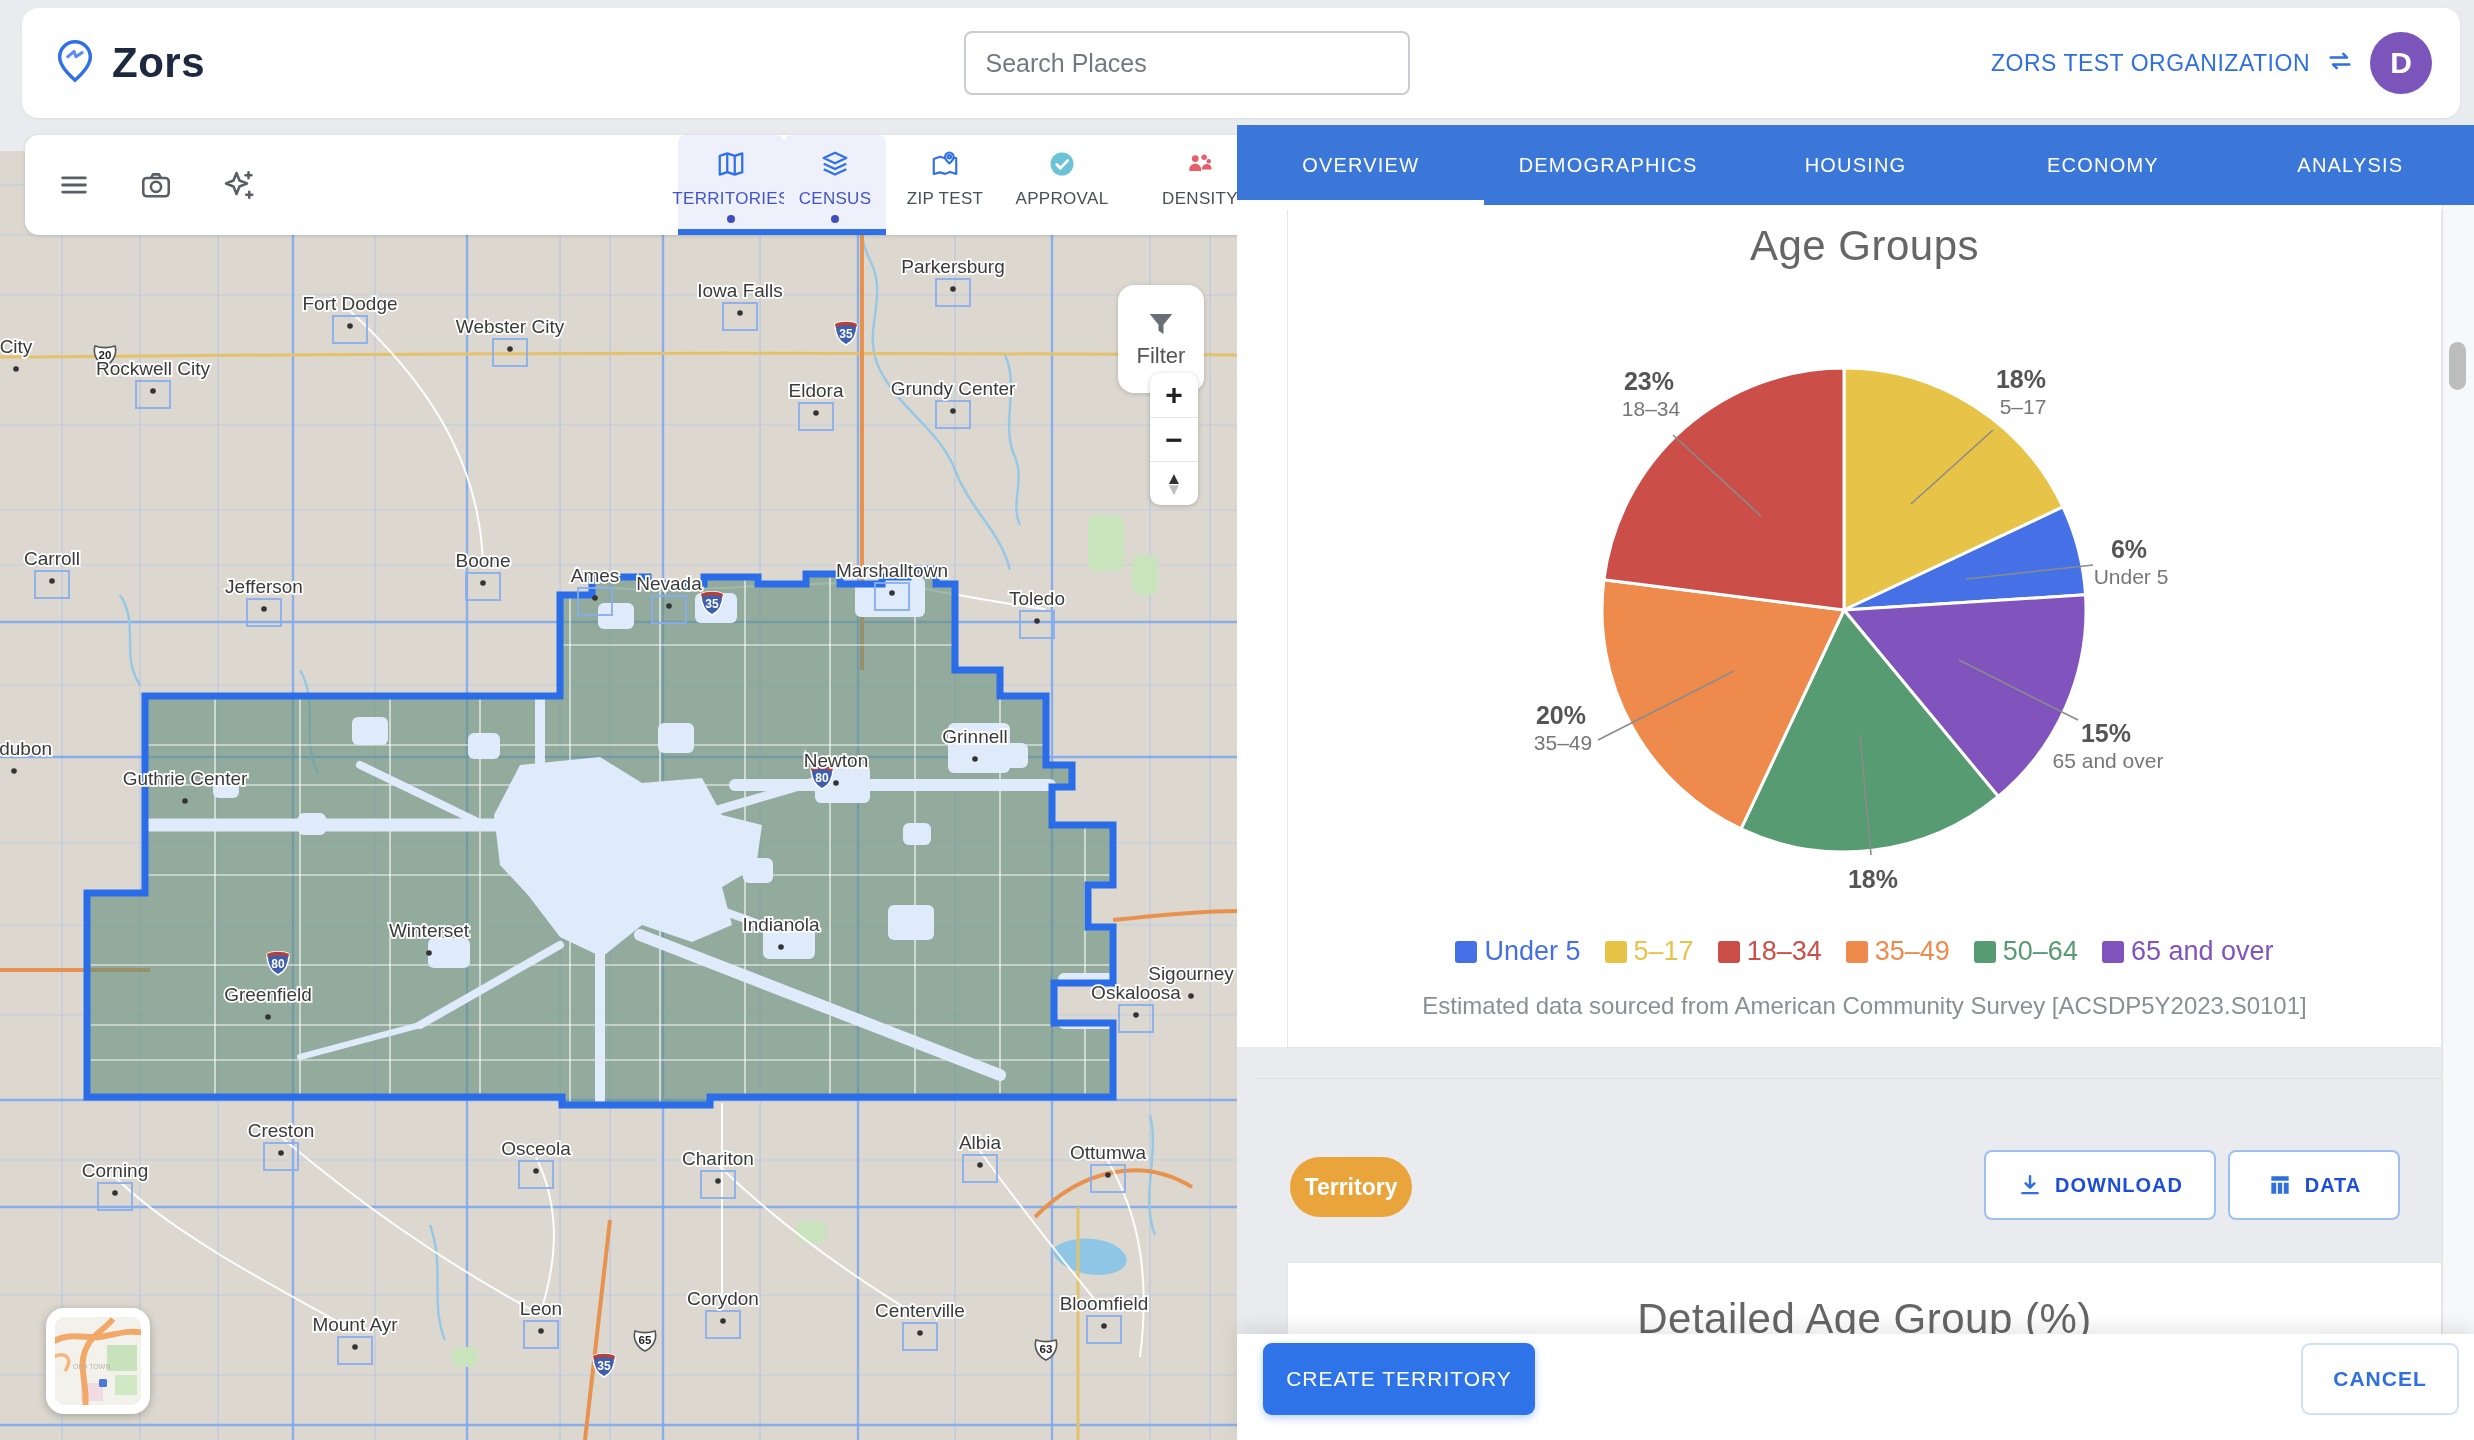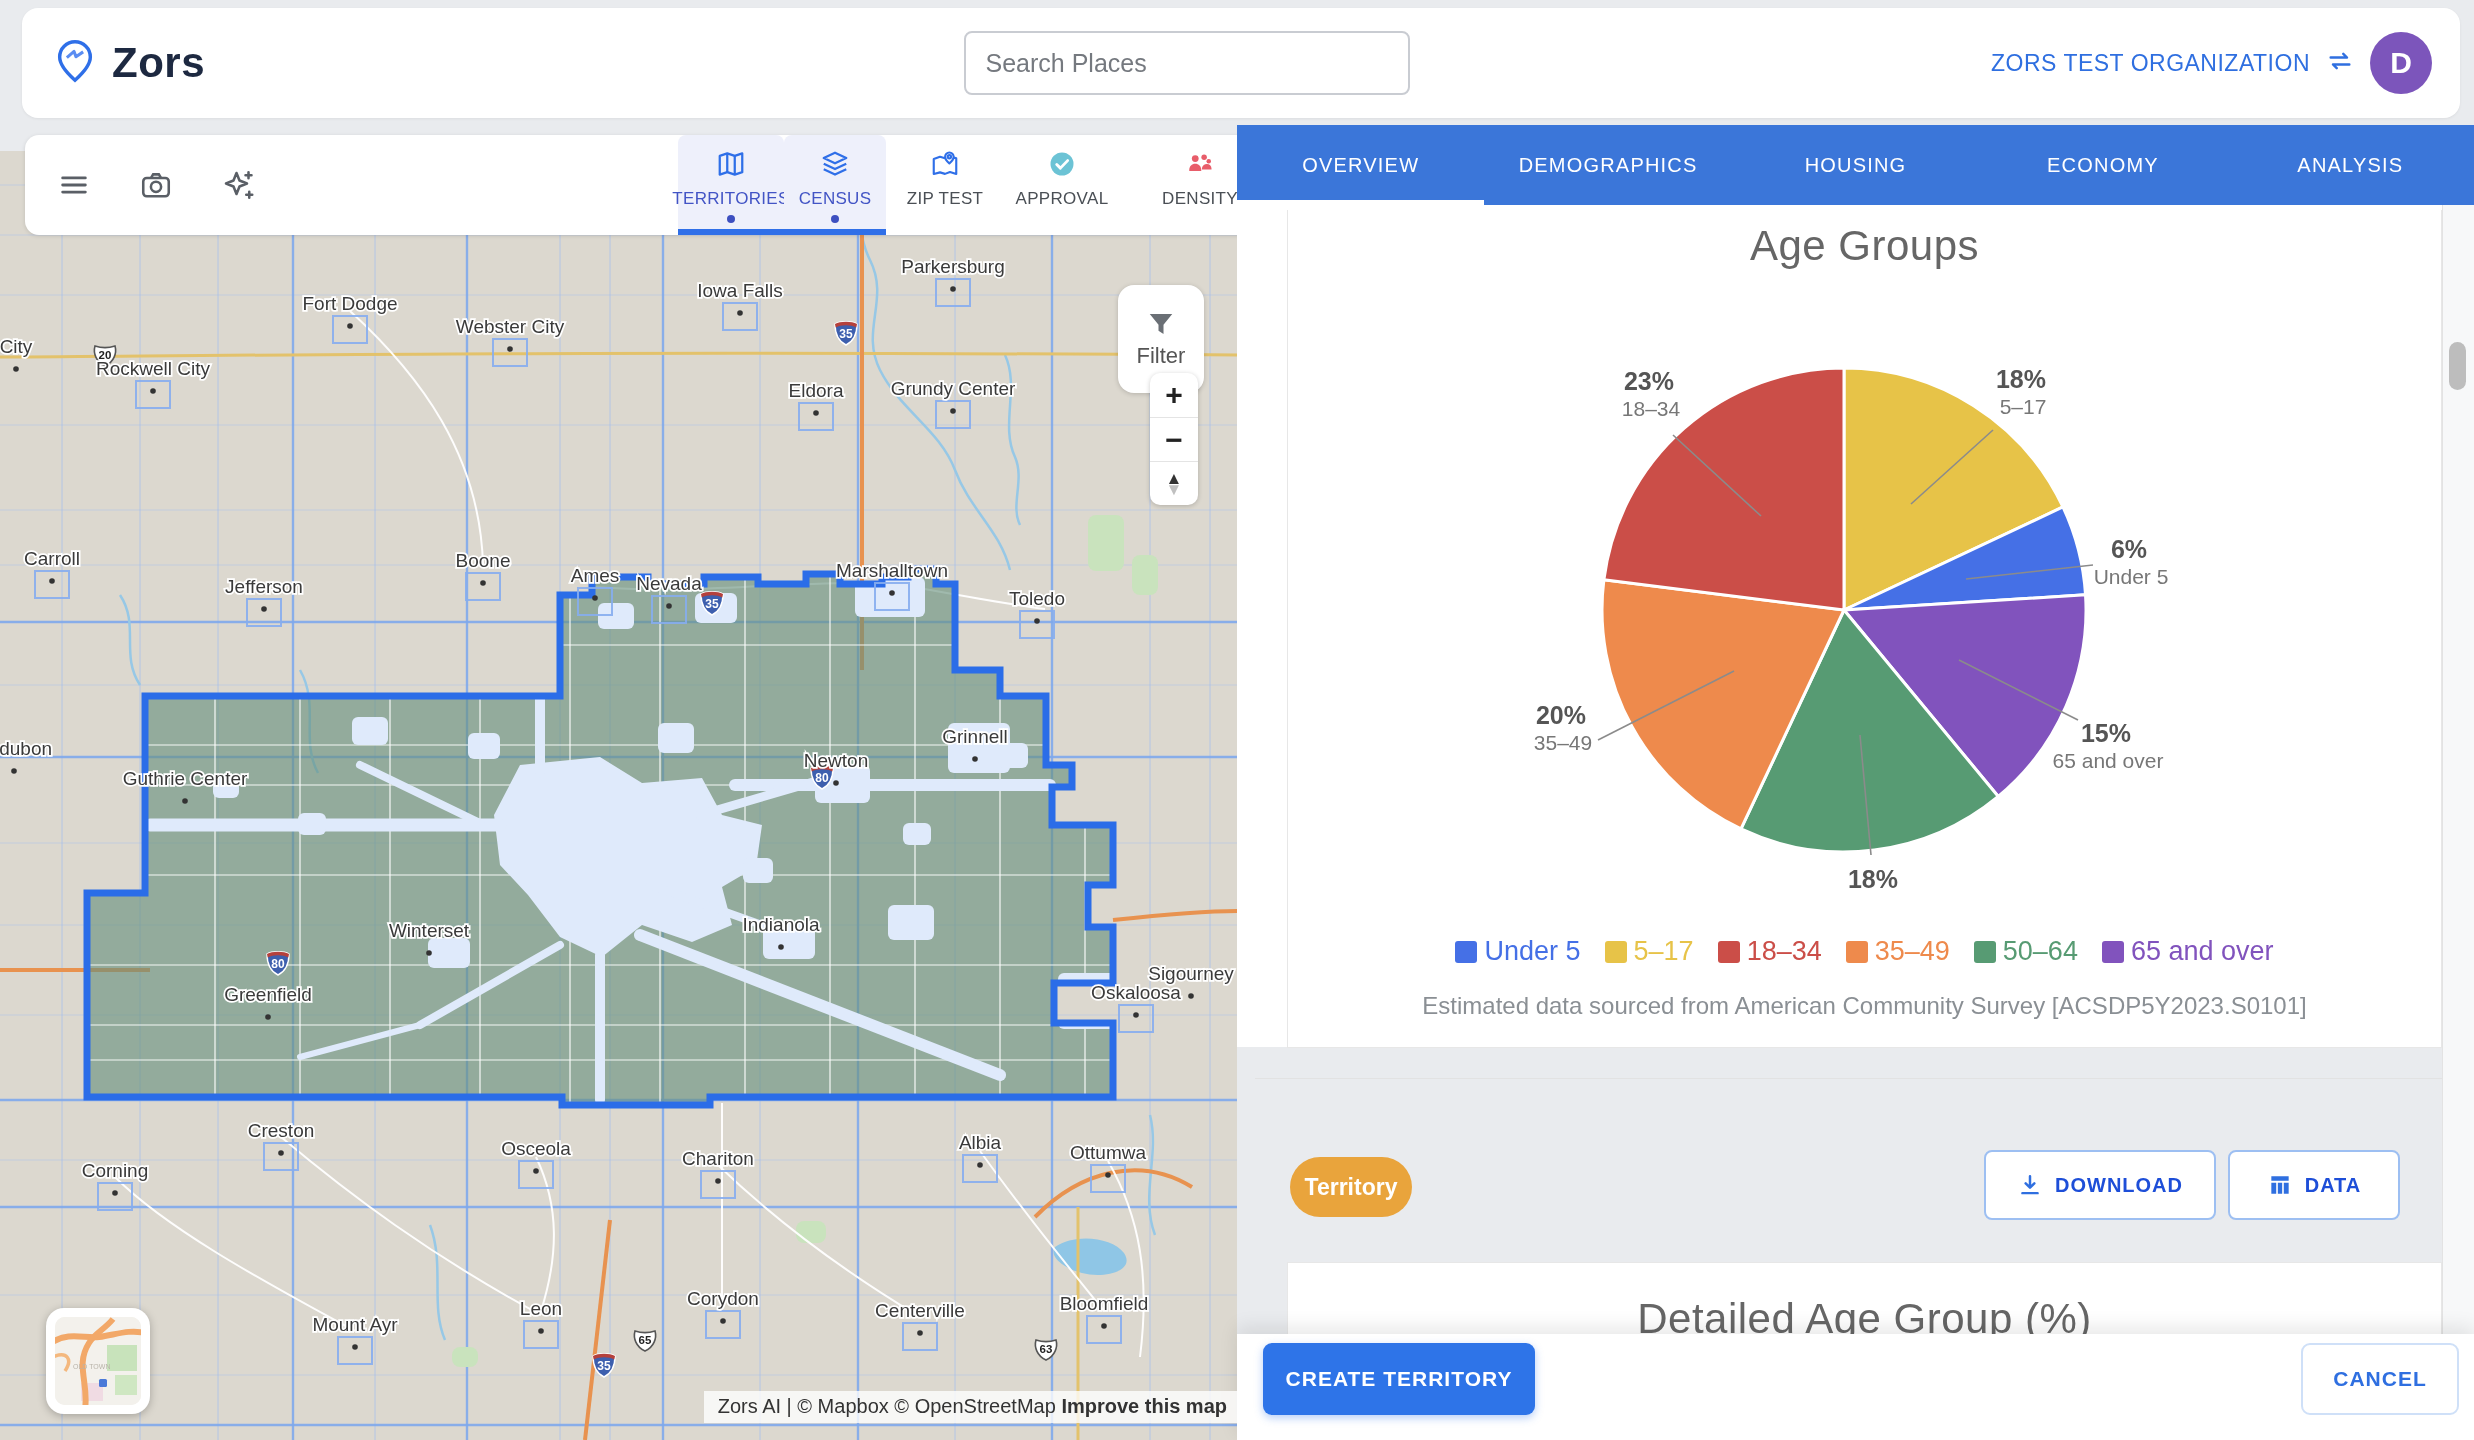--- a/index.html
+++ b/index.html
@@ -98,21 +98,21 @@
   #download-btn { left:747px; width:232px; }
   #data-btn { left:991px; width:172px; }
 
   #detail-card { position:absolute; left:50px; top:1137px; width:1155px; height:180px;
     border:1px solid #e7e7e7; background:#fff; }
   #detail-title { margin-top:32px; text-align:center; font-size:42px; color:#666; letter-spacing:.5px; }
 
   #panel-footer { position:absolute; left:0; top:1209px; width:100%; height:106px; background:#fff;
     box-shadow:0 -7px 18px rgba(0,0,0,.09); z-index:5; }
   #create-btn { position:absolute; left:26px; top:9px; width:272px; height:72px; background:#2e74e8;
-    border:none; border-radius:9px; color:#fff; font-size:21px; font-weight:bold; letter-spacing:1px;
+    border:none; border-radius:9px; color:#fff; font-size:21px; font-weight:normal; letter-spacing:1px;
     cursor:pointer; box-shadow:0 3px 8px rgba(46,116,232,.35); }
   #cancel-btn { position:absolute; left:1064px; top:9px; width:158px; height:72px; background:#fff;
     border:2px solid #cfe0f8; border-radius:9px; color:#2f6fe0; font-size:21px; font-weight:bold;
     letter-spacing:1px; cursor:pointer; }
 
   #scroll-gutter { position:absolute; left:1205px; top:80px; width:32px; height:1129px;
     border-left:1px solid #e3e3e3; background:#f7f8f9; }
   #scroll-thumb { position:absolute; left:6px; top:137px; width:17px; height:48px;
     background:#bdbdbd; border-radius:9px; cursor:pointer; }
 </style>
@@ -515,24 +515,20 @@
           <rect x="26" y="66" width="22" height="18" fill="#f0dbe3"></rect>
           <path d="M-4,26 C14,14 30,22 44,20 C60,18 74,12 90,16" stroke="#f2a868" stroke-width="6" fill="none"></path>
           <path d="M30,92 C34,66 20,48 34,26 C40,16 50,12 58,2" stroke="#f2a868" stroke-width="6" fill="none"></path>
           <path d="M-2,40 C12,34 18,42 10,54" stroke="#f4b87e" stroke-width="3.5" fill="none"></path>
           <rect x="44" y="62" width="8" height="8" rx="1.5" fill="#4a79d8"></rect>
           <text x="18" y="52" font-size="7" fill="#b9b4aa">OLD TOWN</text>
         </svg>
       </div>
     </div>
 
-    <div id="attribution">
-      <span>Zors AI | © Mapbox © OpenStreetMap</span>
-      <b>Improve this map</b>
-    </div>
   </div>
 
   <div id="panel">
     <div id="panel-tabs">
         <div class="ptab active">
           <span>OVERVIEW</span>
           <span class="pu"></span>
         </div>
         <div class="ptab">
           <span>DEMOGRAPHICS</span>

